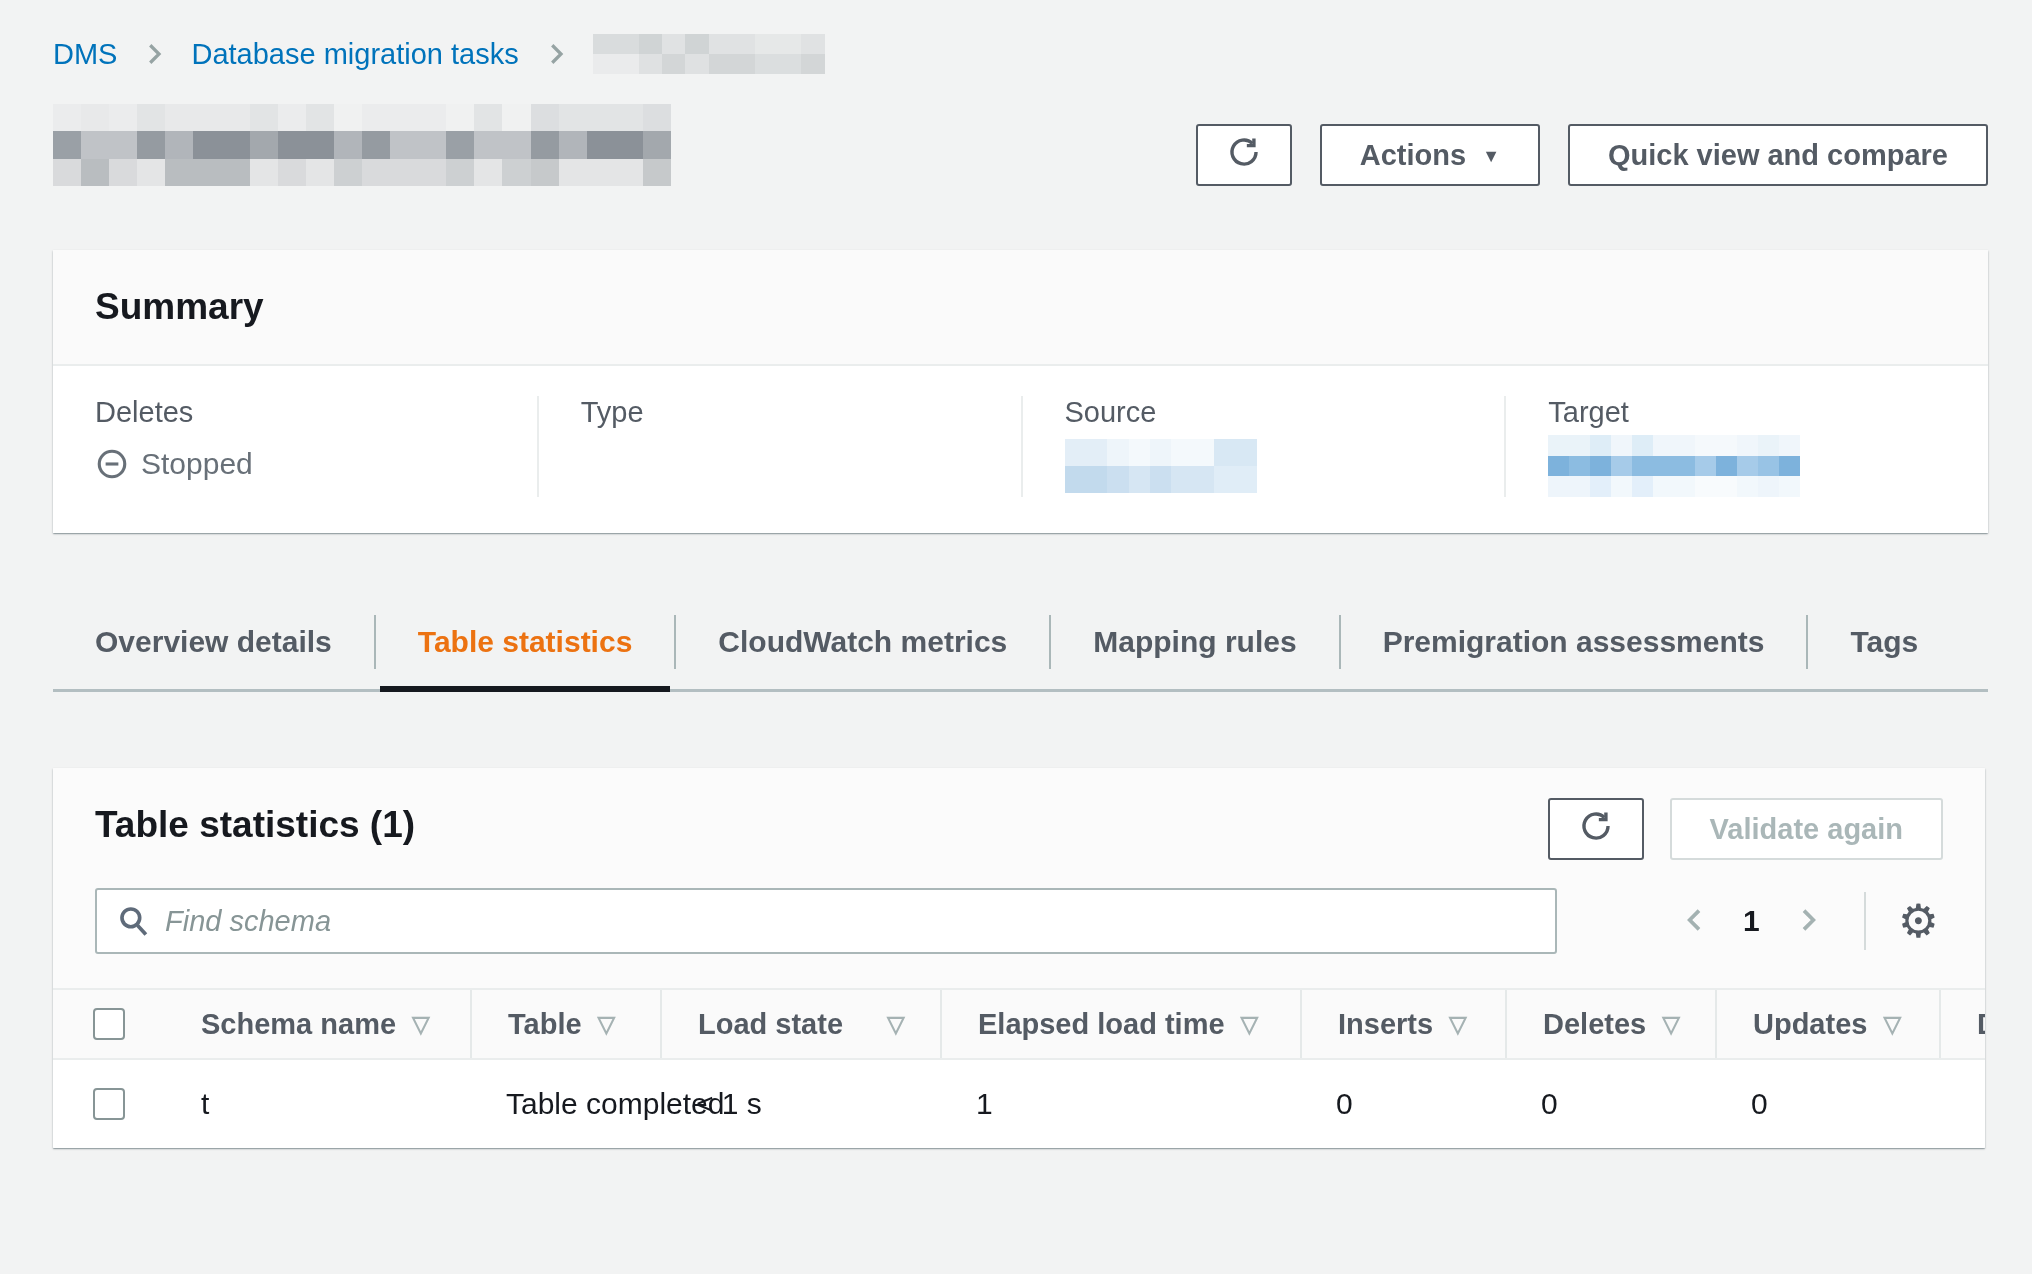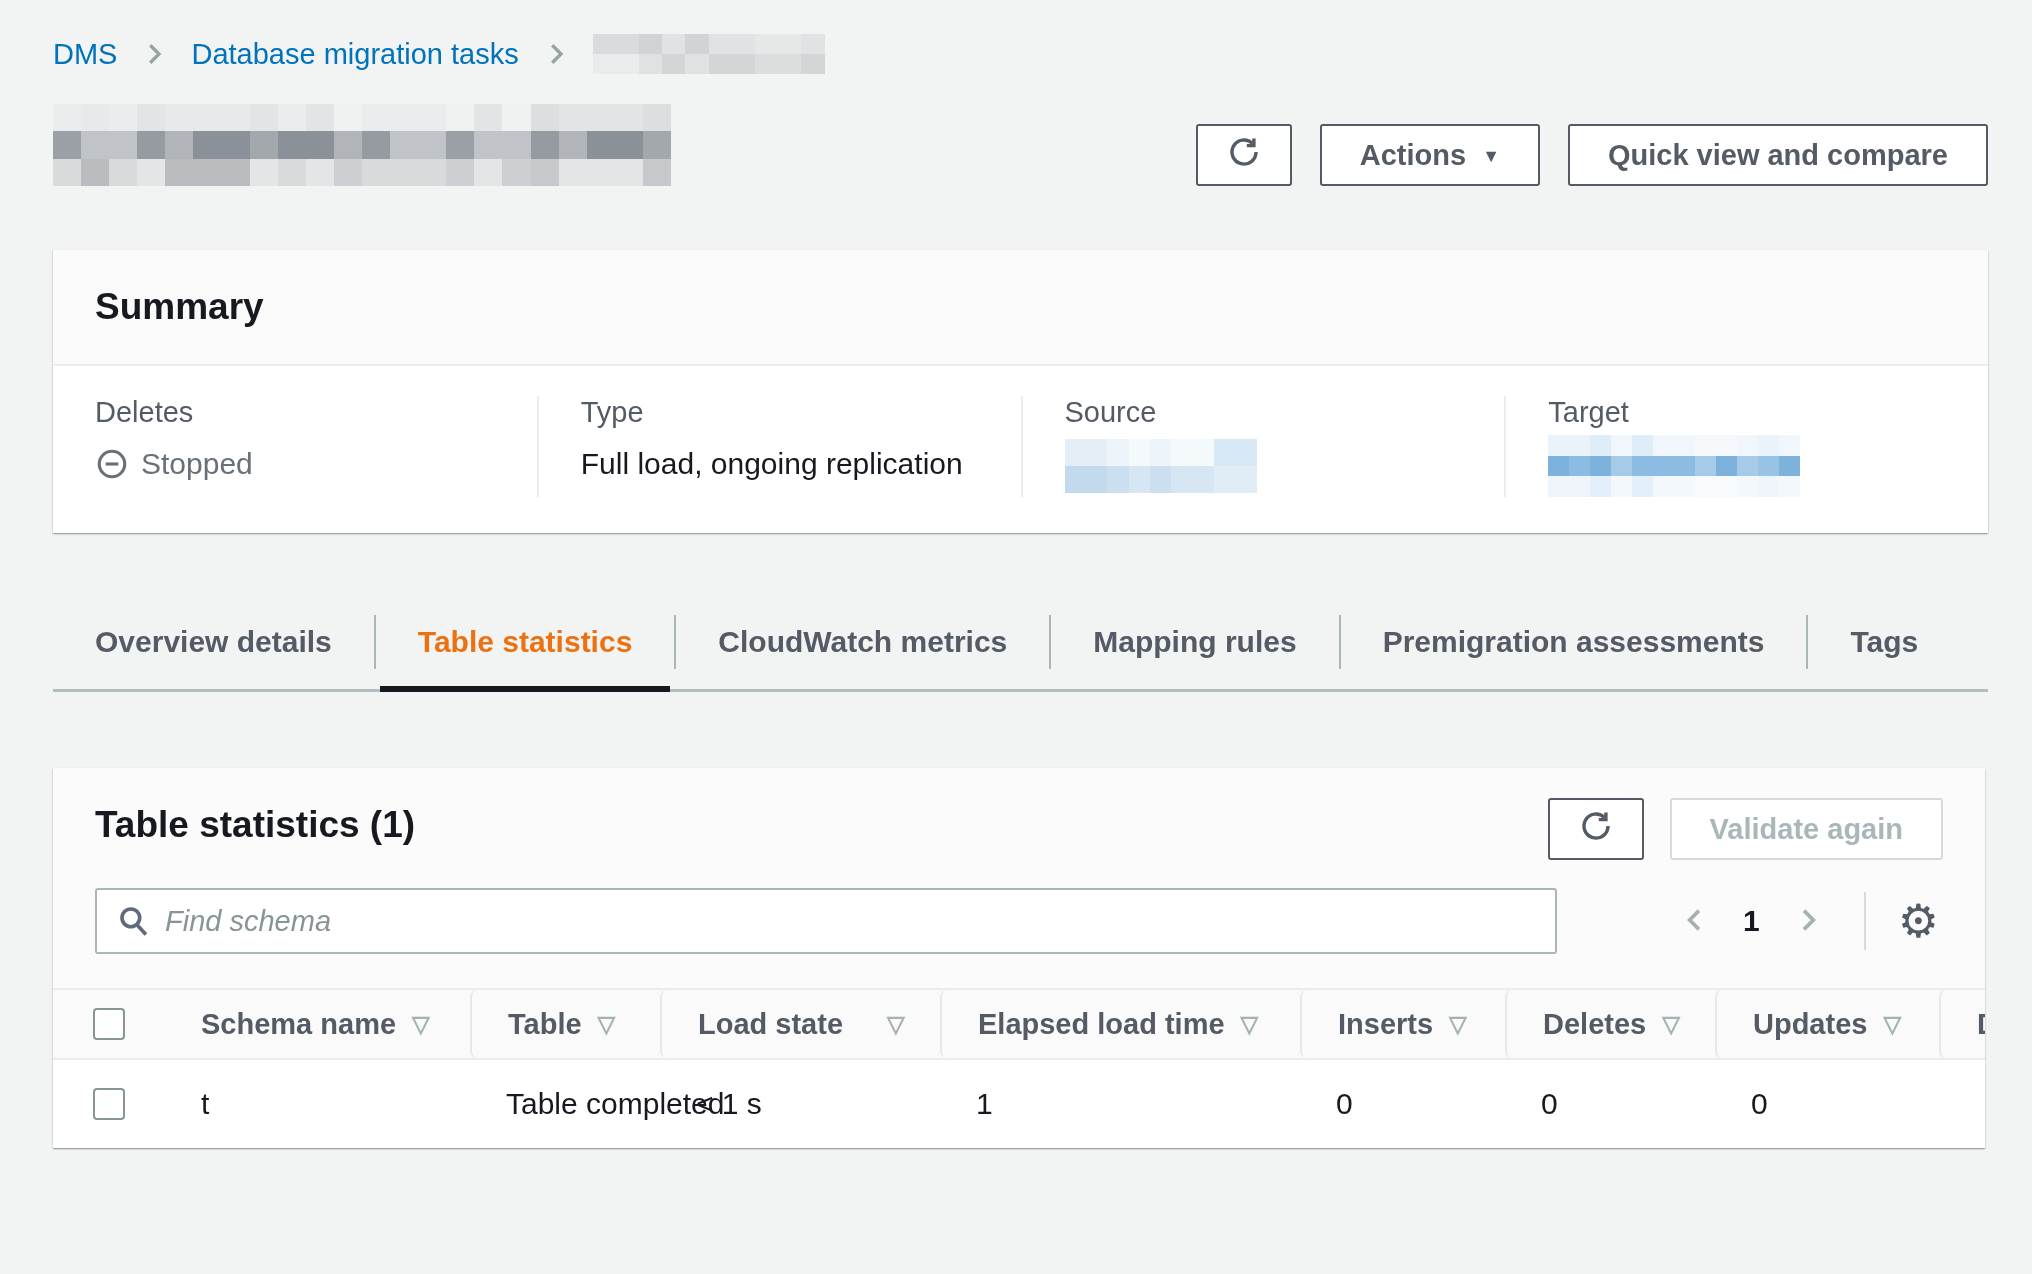--- a/index.html
+++ b/index.html
@@ -109,21 +109,21 @@
     grid-template-columns: 112px 305px 190px 280px 360px 205px 210px 224px 200px;
     width: 2086px; align-items: center;
   }
   .thead { background: #fafafa; border-top: 2px solid #eaeded; border-bottom: 2px solid #eaeded; height: 72px; }
   .th {
     display: flex; align-items: center; height: 100%;
     padding: 0 10px 0 36px; font-size: 29px; font-weight: bold; color: #545b64;
     cursor: pointer; background: none; border: none; text-align: left; white-space: nowrap;
     font-family: "Liberation Sans", sans-serif;
   }
-  .th + .th { border-left: 2px solid #e5e9e9; border-radius: 7px; }
+  .th + .th { border-left: 2px solid #e5e9e9; }
   .sort { color: #a5b2b3; font-size: 23px; margin-left: 16px; }
   .cb-cell { display: flex; align-items: center; justify-content: center; height: 100%; }
   .checkbox {
     width: 32px; height: 32px; border: 2px solid #879596; border-radius: 4px;
     background: #fff; cursor: pointer; display: inline-block;
   }
   .tbody-row { height: 88px; background: #fff; }
   .td { padding: 0 10px 0 36px; font-size: 30px; color: #16191f; white-space: nowrap; }
 </style>
 </head>
@@ -268,21 +268,20 @@
             <svg width="34" height="34" viewBox="0 0 24 24" fill="none" stroke="#687078" stroke-width="2.2">
               <circle cx="12" cy="12" r="9"></circle>
                 <line x1="7.5" y1="12" x2="16.5" y2="12"></line>
             </svg>
           </span>
           <span>Stopped</span>
         </div>
       </div>
       <div class="sum-col">
         <div class="field-label">Type</div>
-        <div class="field-value">Full load, ongoing replication</div>
       </div>
       <div class="sum-col">
         <div class="field-label">Source</div>
         <span class="mosaic src" style="grid-template-columns: repeat(9, 1fr);">
             <i style="background: rgb(227, 238, 247);"></i>
             <i style="background: rgb(227, 238, 247);"></i>
             <i style="background: rgb(238, 245, 250);"></i>
             <i style="background: rgb(244, 249, 252);"></i>
             <i style="background: rgb(238, 245, 250);"></i>
             <i style="background: rgb(244, 249, 252);"></i>

